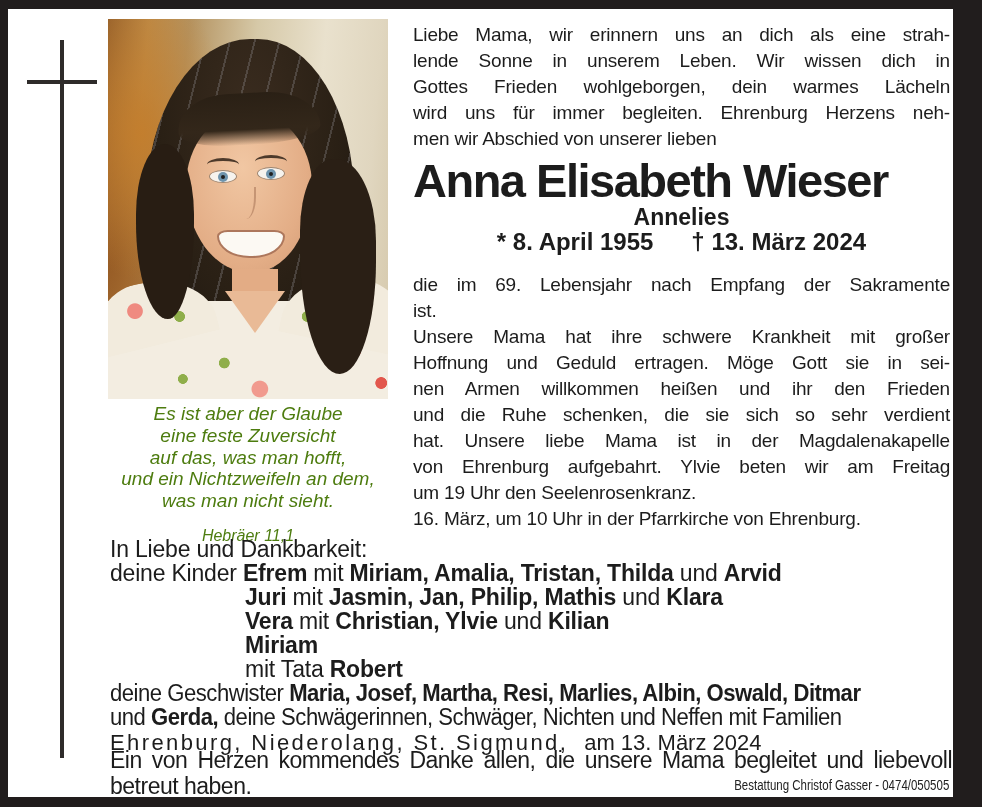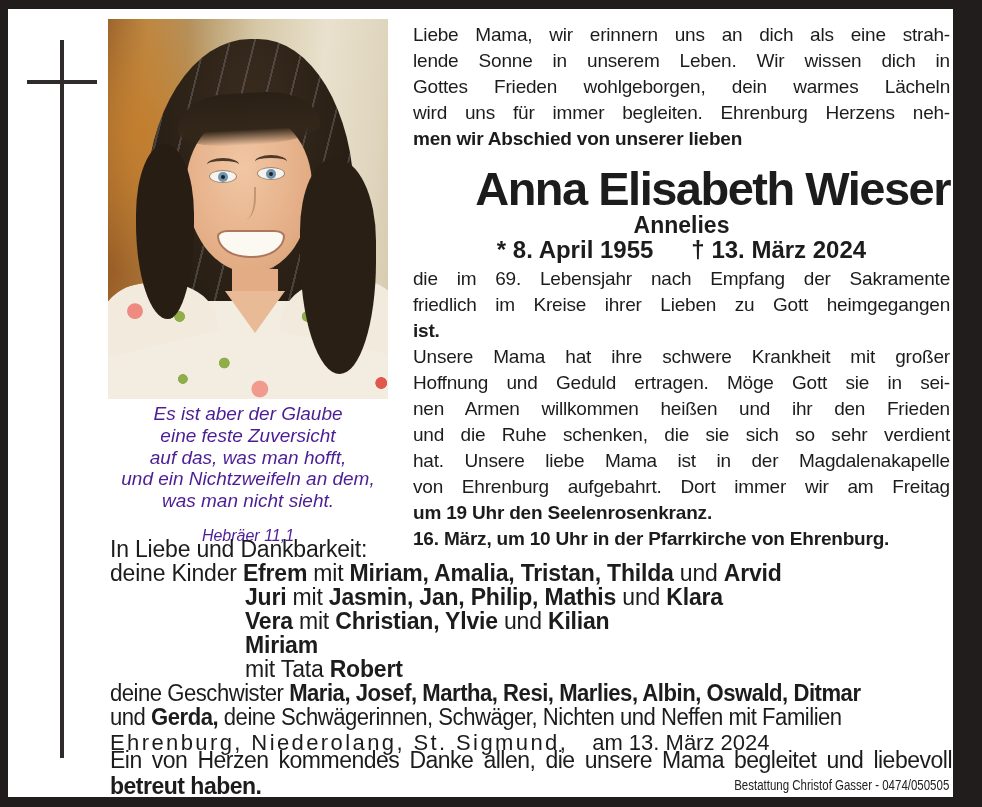--- a/index.html
+++ b/index.html
@@ -59,40 +59,40 @@
   .shoulder-l{left:-14px;top:262px;width:120px;height:64px;background:#f2ebdd;transform:rotate(-14deg);
     background-image:radial-gradient(16px 16px at 35% 40%,#ef8a80 0 46%,transparent 52%),
       radial-gradient(11px 11px at 70% 65%,#8fae4a 0 46%,transparent 52%);border-radius:40% 60% 0 0/70% 80% 0 0;}
   .shoulder-r{left:176px;top:258px;width:126px;height:68px;background:#f2ebdd;transform:rotate(12deg);
     background-image:radial-gradient(16px 16px at 45% 45%,#ef8a80 0 46%,transparent 52%),
       radial-gradient(11px 11px at 20% 70%,#8fae4a 0 46%,transparent 52%);border-radius:60% 40% 0 0/80% 70% 0 0;}
   .vneck{left:117px;top:272px;width:60px;height:42px;background:#e9ba96;
     clip-path:polygon(0 0,100% 0,50% 100%);}
   
   .quote{position:absolute;left:90px;top:394px;width:300px;text-align:center;
-    font-style:italic;font-size:19px;line-height:21.8px;color:#4c1d95;}
+    font-style:italic;font-size:19px;line-height:21.8px;color:#4d7c0f;}
   .quote-ref{margin-top:13px;font-size:16px;}
   
   .right-col{position:absolute;left:405px;top:13px;width:537px;}
   .opening,.bodytext{font-size:19px;line-height:26px;letter-spacing:-0.2px;}
   .jl{text-align:justify;text-align-last:justify;}
-  .jl-last{text-align:justify;text-align-last:left;font-weight:bold;}
-  .dname{margin-top:12px;font-size:47px;line-height:49px;font-weight:bold;
-    letter-spacing:-1.5px;text-align:right;white-space:nowrap;}
+  .jl-last{text-align:justify;text-align-last:left;}
+  .dname{margin-top:4px;font-size:47px;line-height:49px;font-weight:bold;
+    letter-spacing:-1.5px;text-align:left;white-space:nowrap;}
   .nickname{font-size:23px;line-height:24px;font-weight:bold;text-align:center;}
-  .dates{font-size:24px;line-height:26px;font-weight:bold;text-align:center;margin-bottom:3px;}
+  .dates{font-size:24px;line-height:26px;font-weight:bold;text-align:center;margin-bottom:17px;}
   .dates .gap{display:inline-block;width:38px;}
   
   .family{position:absolute;left:102px;top:528px;width:842px;font-size:23px;line-height:24px;letter-spacing:-0.2px;}
   .family .b{font-weight:bold;}
   .fl.ind{padding-left:135px;}
   .fl.cond{letter-spacing:-0.5px;transform:scaleX(.96);transform-origin:left center;white-space:nowrap;}
   .places{position:absolute;left:102px;top:722px;width:842px;font-size:22px;line-height:24px;white-space:nowrap;}
   .places .spread{letter-spacing:2.4px;}
-  .places .pdate{letter-spacing:0;margin-left:24px;}
+  .places .pdate{letter-spacing:0;margin-left:16px;}
   .thanks{position:absolute;left:102px;top:738px;width:842px;font-size:23px;line-height:26px;letter-spacing:-0.5px;}
   .credit{position:absolute;right:4px;top:768px;font-size:14px;color:#222;
     transform:scaleX(.82);transform-origin:right center;white-space:nowrap;}
 </style>
 </head>
 <body>
 
 <div class="stage">
   <div class="card">
 
@@ -147,28 +147,27 @@
           <div class="jl">wird uns für immer begleiten. Ehrenburg Herzens neh-</div>
           <div class="jl jl-last">men wir Abschied von unserer lieben</div>
         </div>
       <div class="dname">Anna Elisabeth Wieser</div>
       <div class="nickname">Annelies</div>
       <div class="dates">
         <span>* 8. April 1955</span><span class="gap"></span><span>† 13. März 2024</span>
       </div>
       <div class="bodytext">
           <div class="jl">die im 69. Lebensjahr nach Empfang der Sakramente</div>
-          <div class="jl">friedlich im Kreise ihrer Lieben zu Gott heimgegangen</div>
           <div class="jl jl-last">ist.</div>
           <div class="jl">Unsere Mama hat ihre schwere Krankheit mit großer</div>
           <div class="jl">Hoffnung und Geduld ertragen. Möge Gott sie in sei-</div>
           <div class="jl">nen Armen willkommen heißen und ihr den Frieden</div>
           <div class="jl">und die Ruhe schenken, die sie sich so sehr verdient</div>
           <div class="jl">hat. Unsere liebe Mama ist in der Magdalenakapelle</div>
-          <div class="jl">von Ehrenburg aufgebahrt. Dort immer wir am Freitag</div>
+          <div class="jl">von Ehrenburg aufgebahrt. Ylvie beten wir am Freitag</div>
           <div class="jl jl-last">um 19 Uhr den Seelenrosenkranz.</div>
           <div class="jl jl-last">16. März, um 10 Uhr in der Pfarrkirche von Ehrenburg.</div>
         </div>
     </div>
 
     <div class="family">
       <div class="fl">In Liebe und Dankbarkeit:</div>
       <div>
           <div class="fl"><span>deine Kinder </span><span class="b">Efrem</span><span> mit </span><span class="b">Miriam, Amalia, Tristan, Thilda</span><span> und </span><span class="b">Arvid</span></div>
           <div class="fl ind"><span class="b">Juri</span><span> mit </span><span class="b">Jasmin, Jan, Philip, Mathis</span><span> und </span><span class="b">Klara</span></div>

